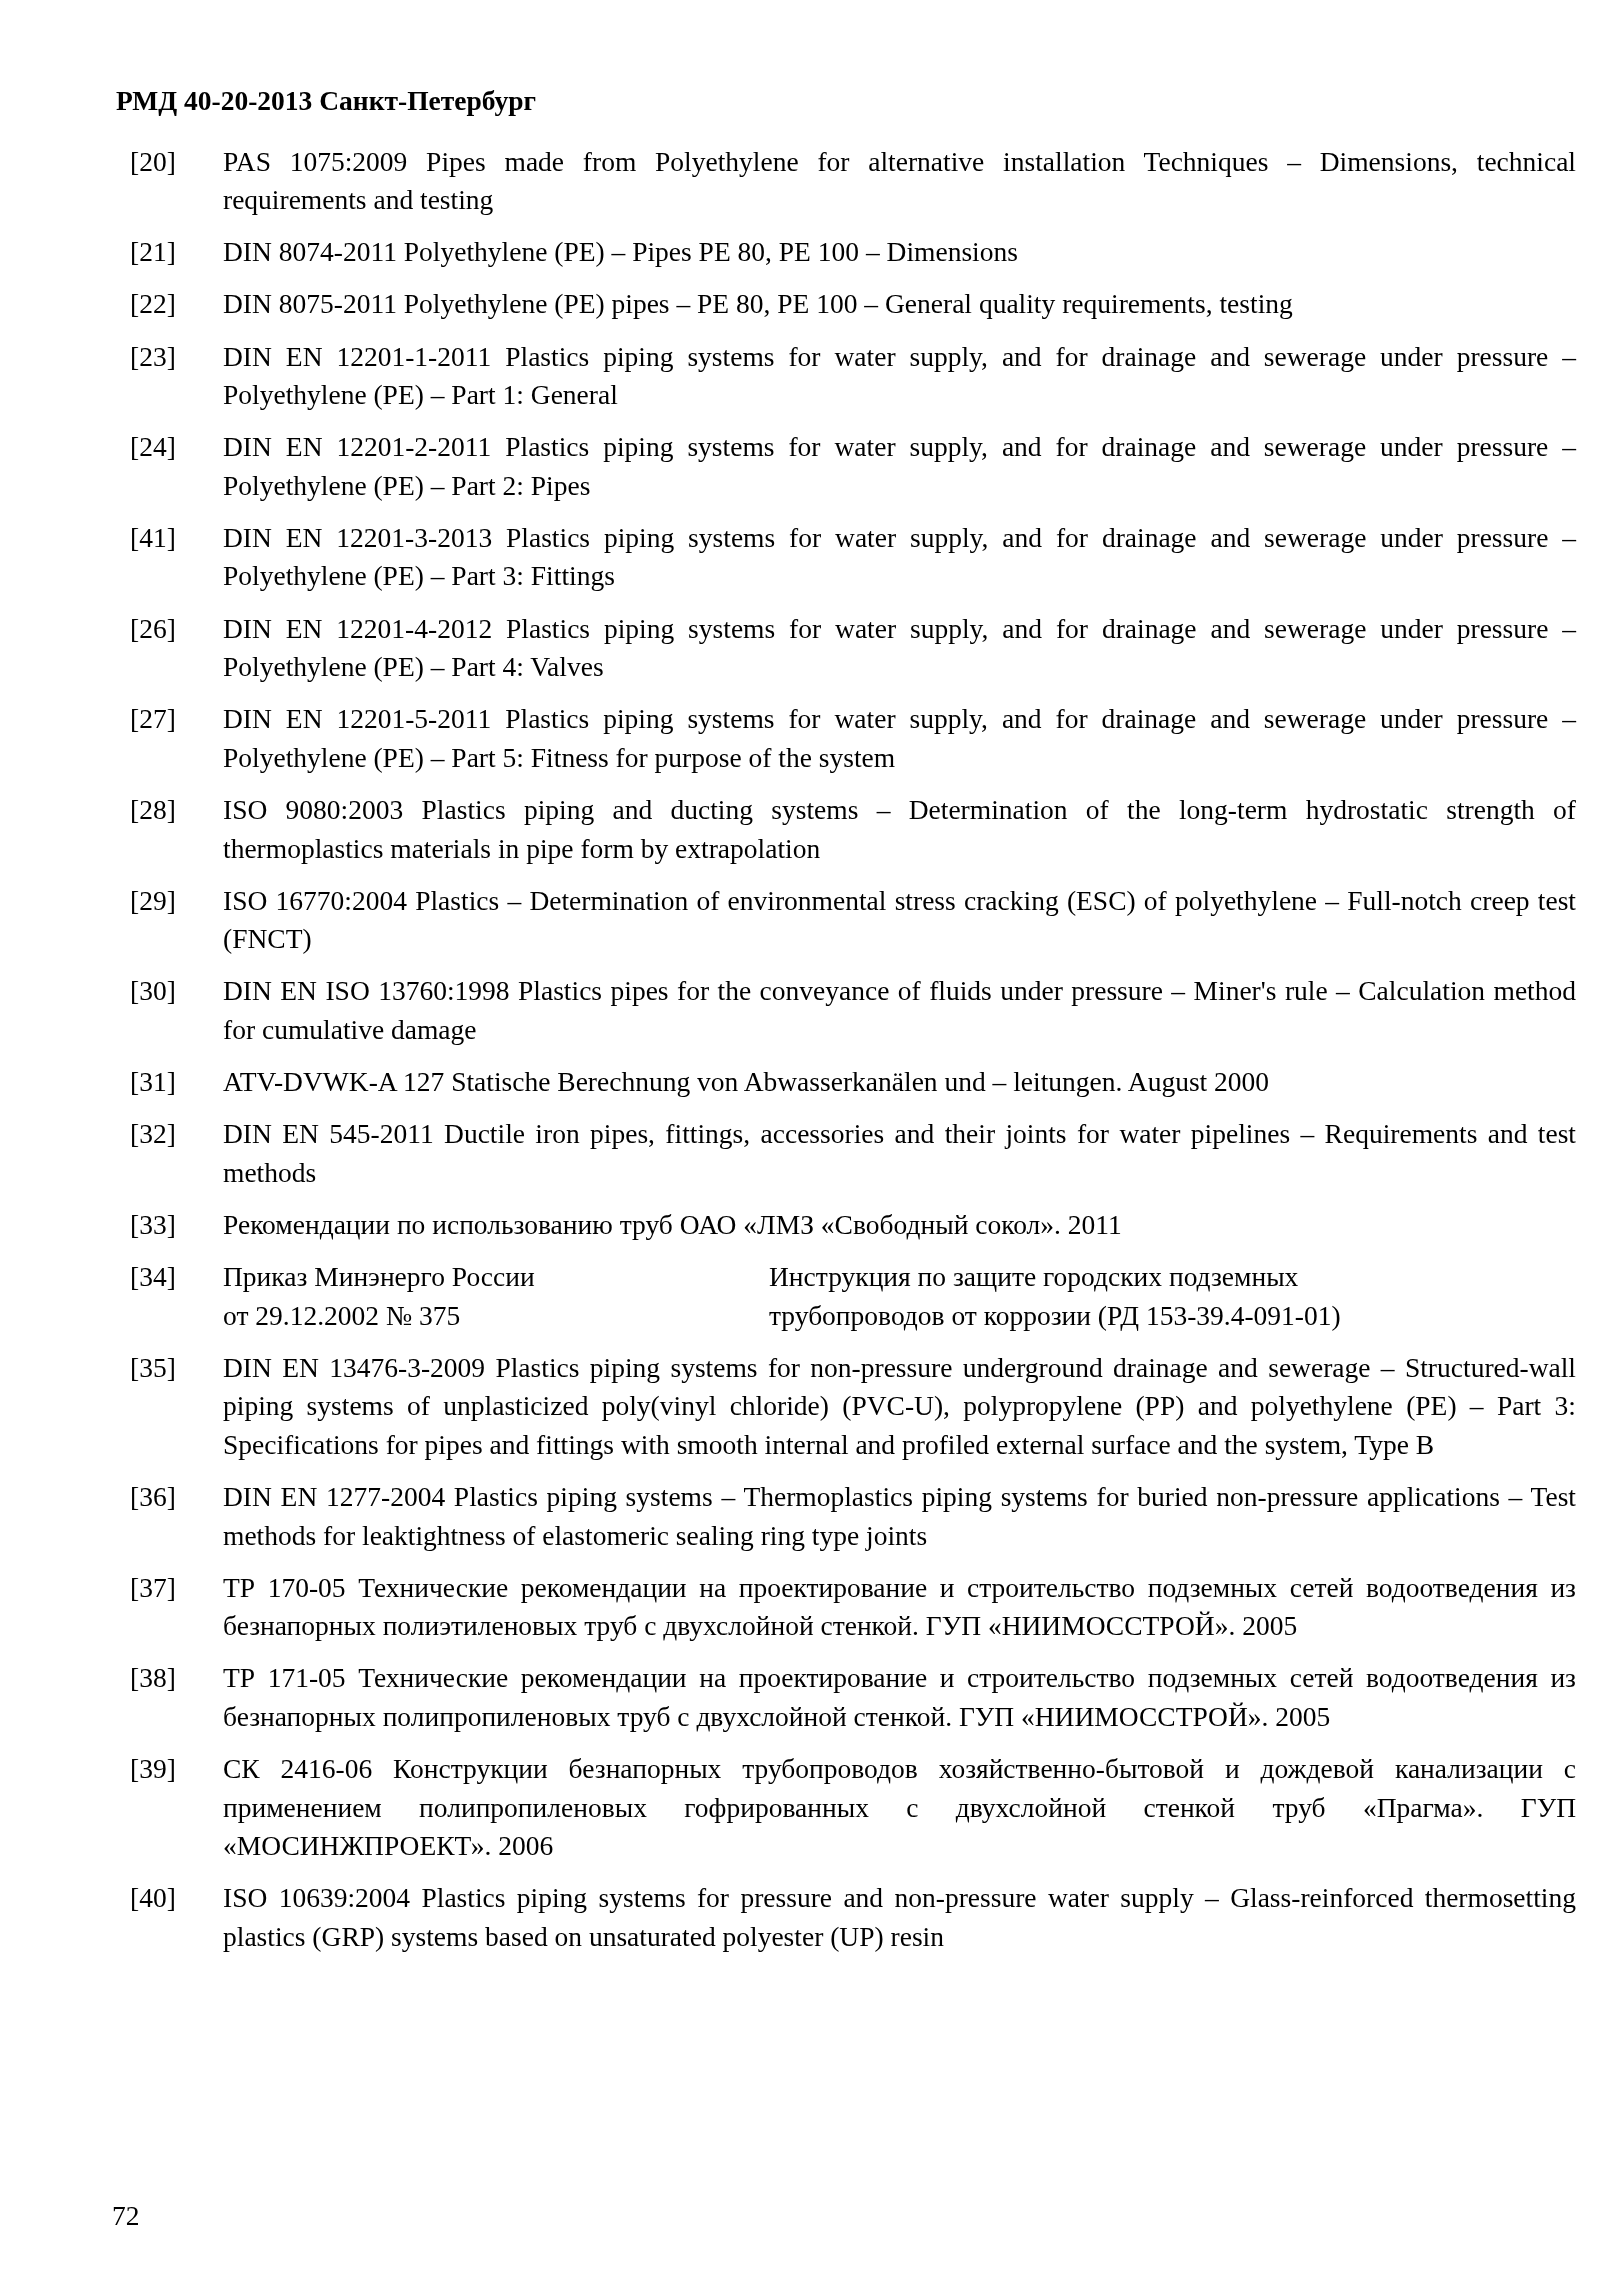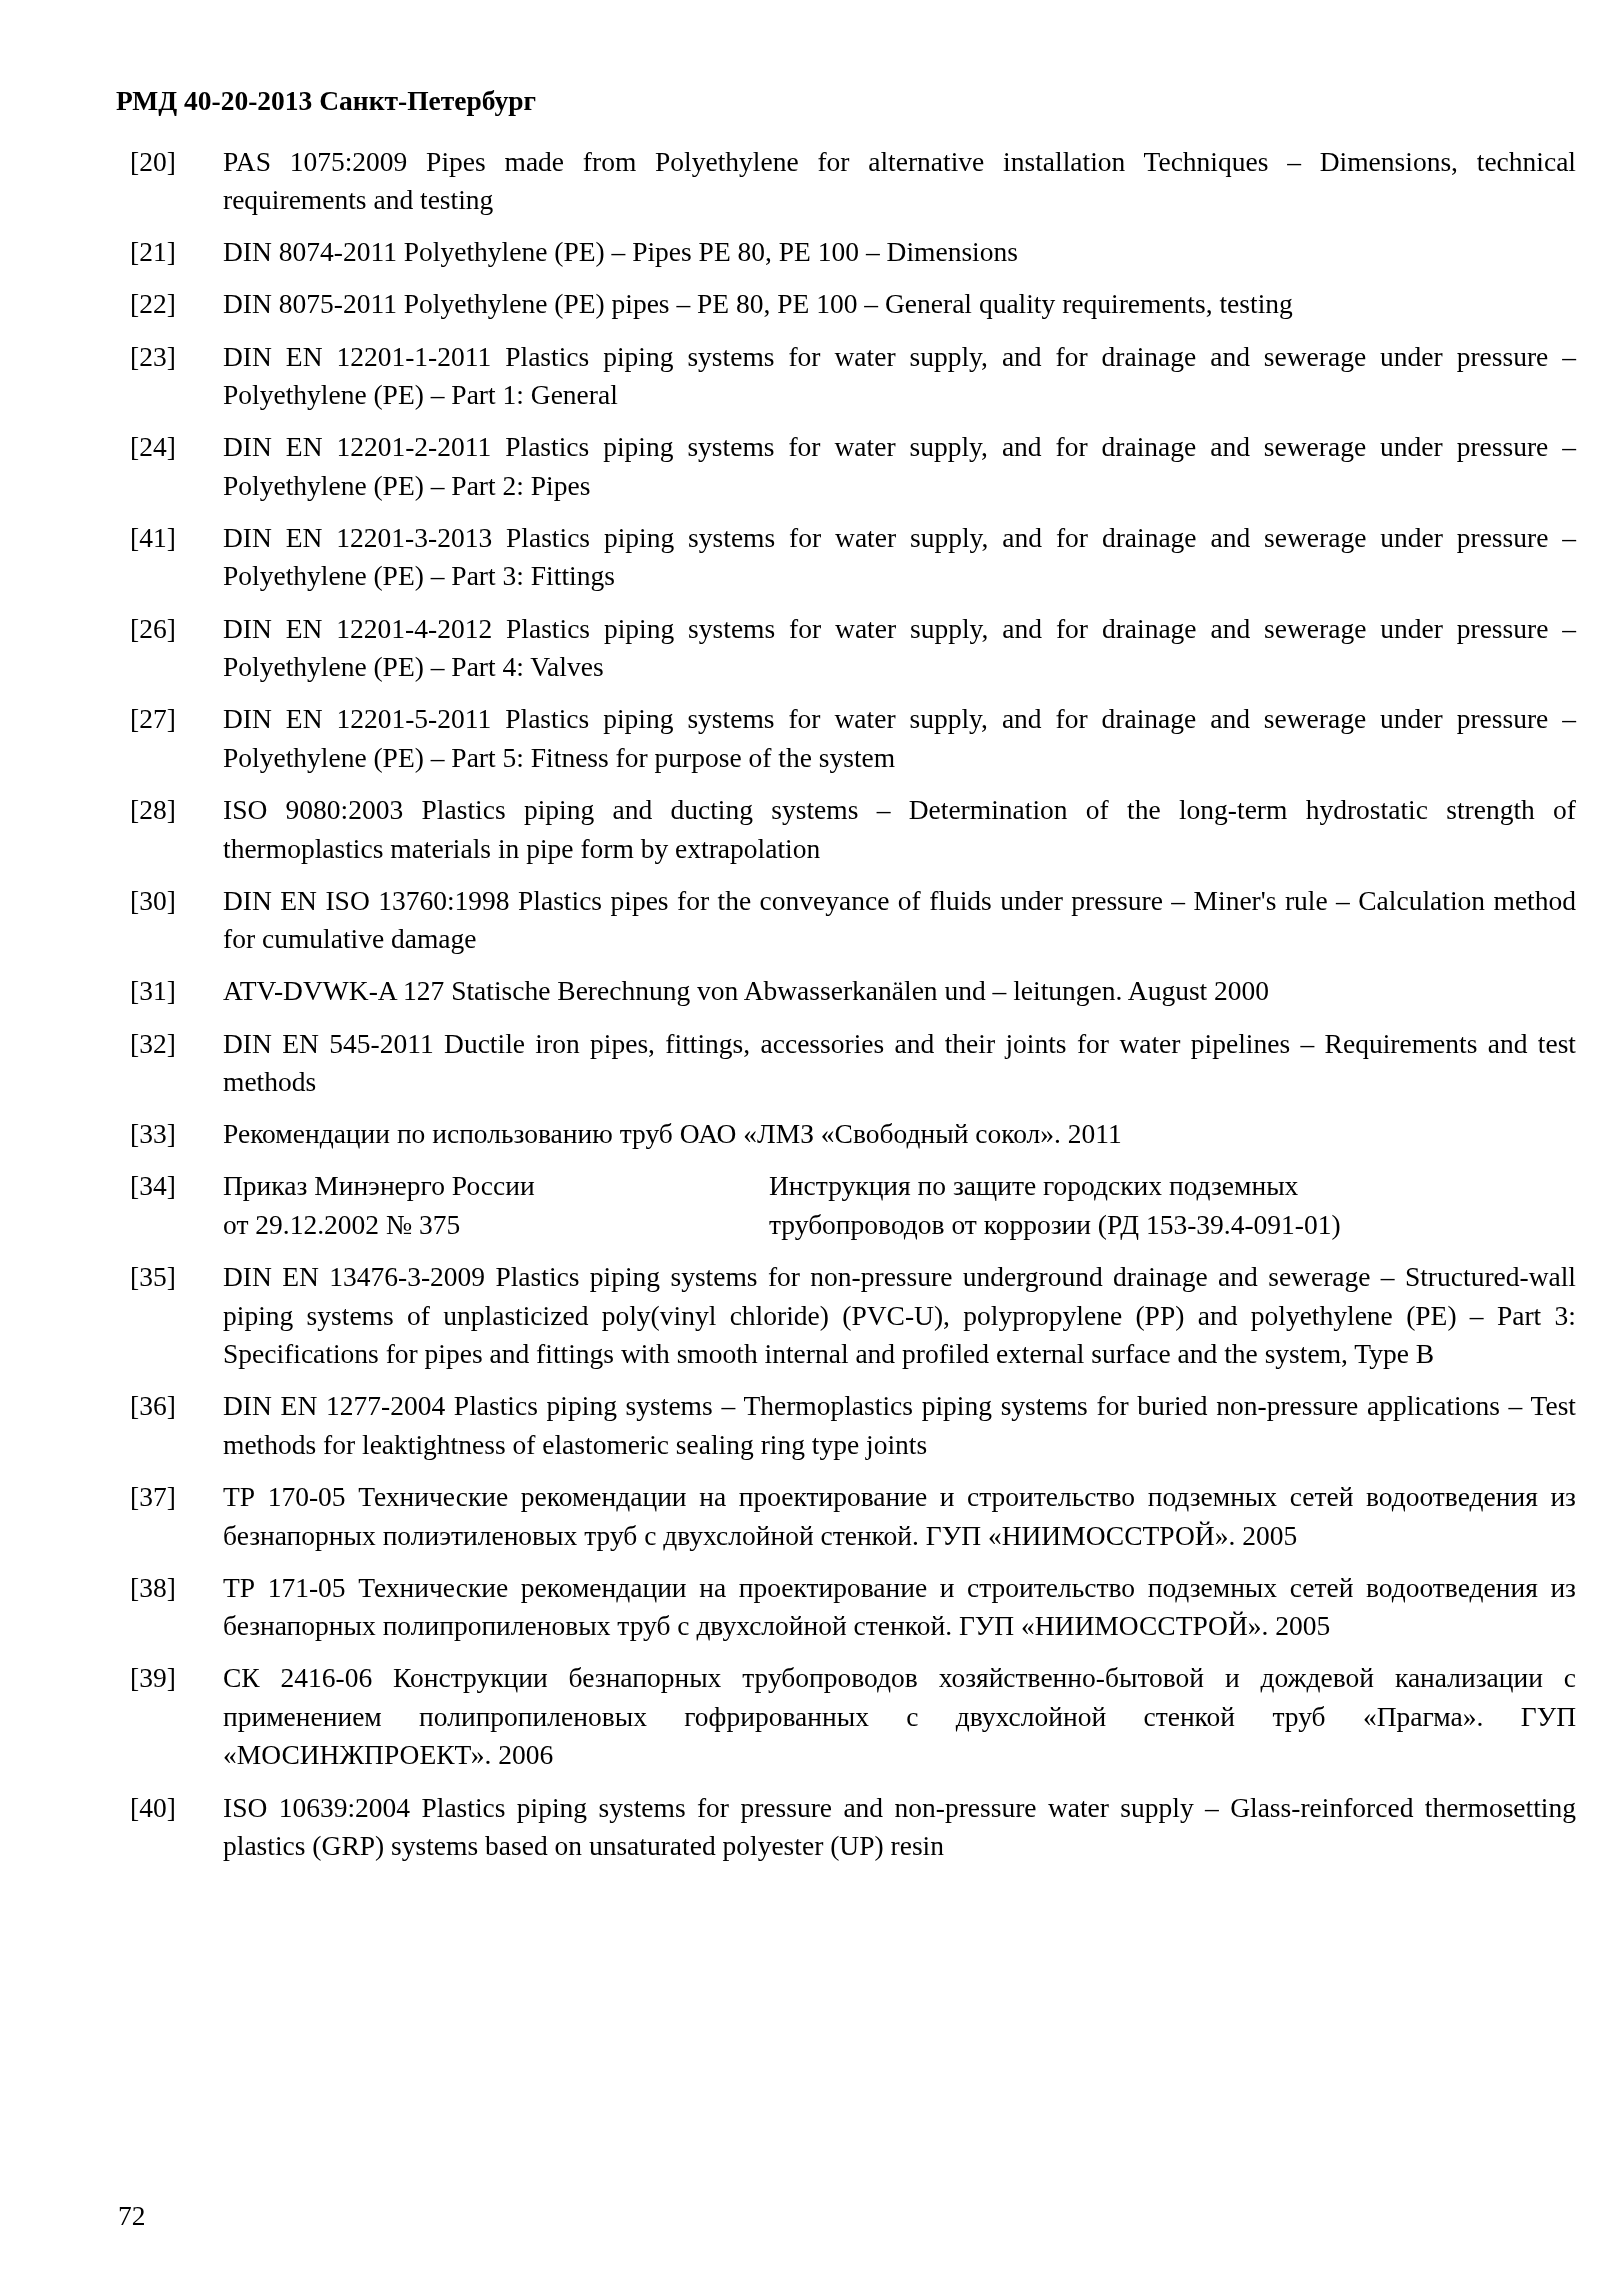--- a/index.html
+++ b/index.html
@@ -48,21 +48,21 @@
     flex: 0 0 546px;
     white-space: pre-line;
   }
   .col-right {
     flex: 1;
     white-space: pre-line;
     text-align: justify;
   }
   .page-number {
     position: absolute;
-    left: 118px;
+    left: 112px;
     bottom: 60px;
   }
 </style>
 </head>
 <body>
 
 <div class="page">
   <div class="doc-header">РМД 40-20-2013 Санкт-Петербург</div>
 
   <div class="ref-list">
@@ -94,20 +94,24 @@
         <div class="ref-num">[26]</div>
         <div class="ref-text">DIN EN 12201-4-2012 Plastics piping systems for water supply, and for drainage and sewerage under pressure – Polyethylene (PE) – Part 4: Valves</div>
       </div>
       <div class="ref-item">
         <div class="ref-num">[27]</div>
         <div class="ref-text">DIN EN 12201-5-2011 Plastics piping systems for water supply, and for drainage and sewerage under pressure – Polyethylene (PE) – Part 5: Fitness for purpose of the system</div>
       </div>
       <div class="ref-item">
         <div class="ref-num">[28]</div>
         <div class="ref-text">ISO 9080:2003 Plastics piping and ducting systems – Determination of the long-term hydrostatic strength of thermoplastics materials in pipe form by extrapolation</div>
+      </div>
+      <div class="ref-item">
+        <div class="ref-num">[29]</div>
+        <div class="ref-text">ISO 16770:2004 Plastics – Determination of environmental stress cracking (ESC) of polyethylene – Full-notch creep test (FNCT)</div>
       </div>
       <div class="ref-item">
         <div class="ref-num">[30]</div>
         <div class="ref-text">DIN EN ISO 13760:1998 Plastics pipes for the conveyance of fluids under pressure – Miner's rule – Calculation method for cumulative damage</div>
       </div>
       <div class="ref-item">
         <div class="ref-num">[31]</div>
         <div class="ref-text">ATV-DVWK-A 127 Statische Berechnung von Abwasserkanälen und – leitungen. August 2000</div>
       </div>
       <div class="ref-item">

